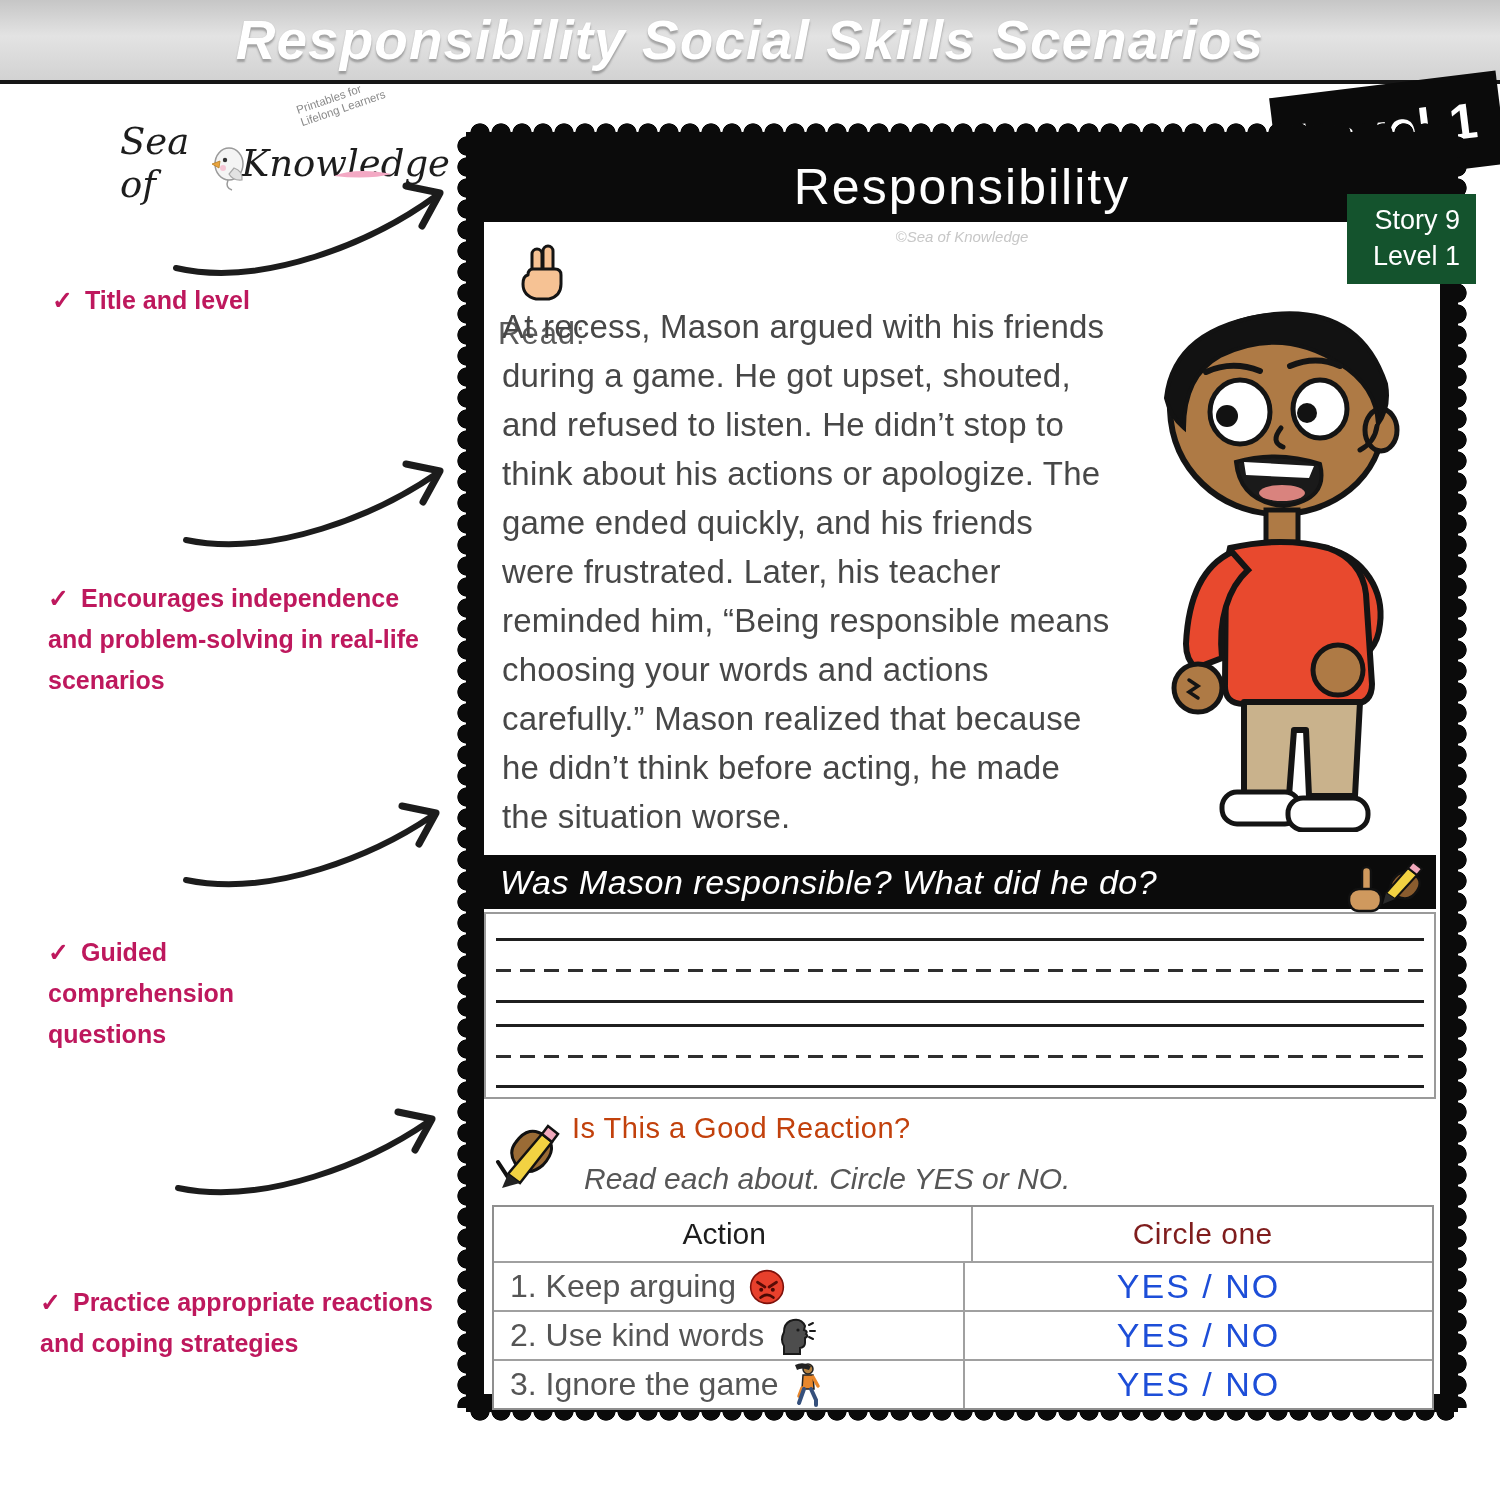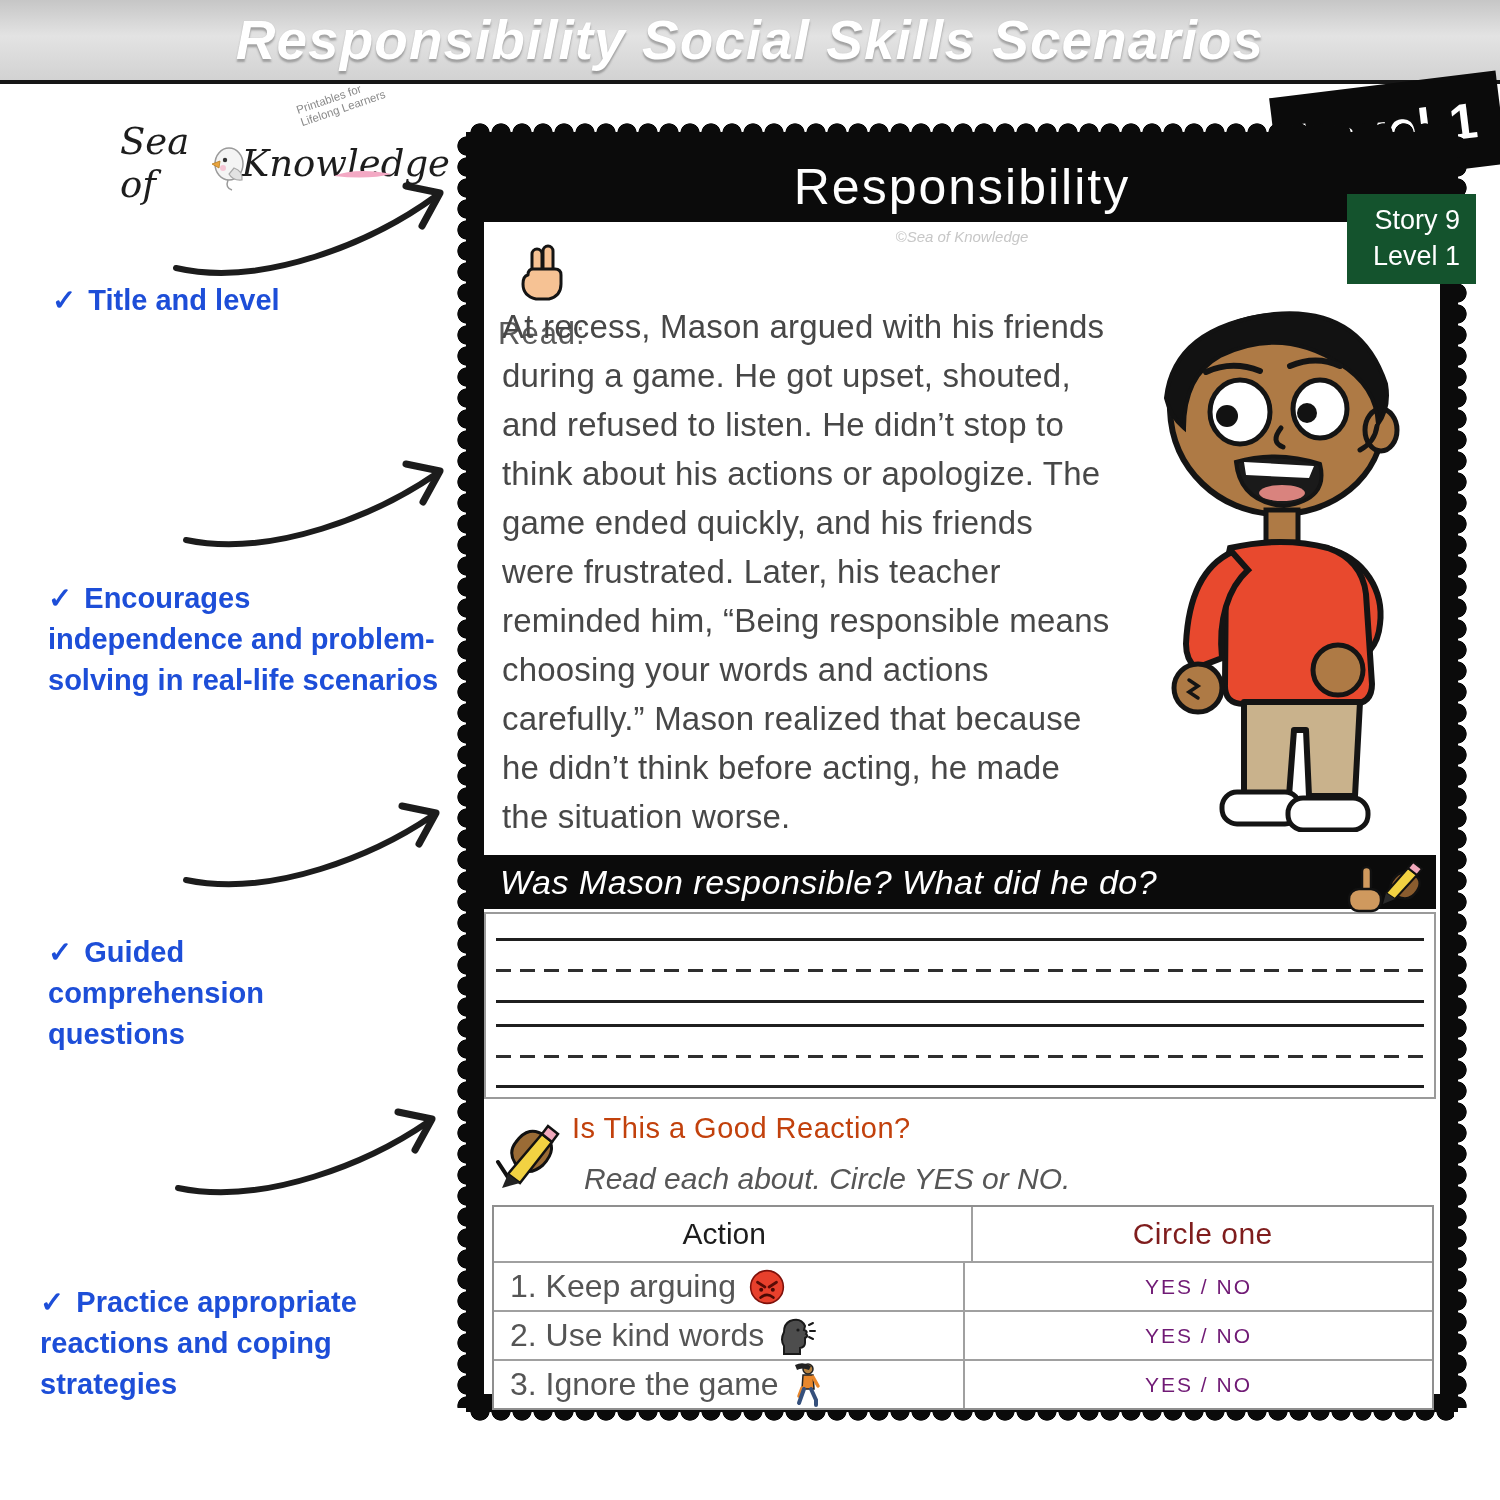--- a/index.html
+++ b/index.html
@@ -75,26 +75,26 @@
   .reaction-icon{position:absolute;left:10px;top:962px;}
   .reaction-head{position:absolute;left:88px;top:962px;font-size:29px;color:#c2410c;letter-spacing:.5px;}
   .reaction-sub{position:absolute;left:100px;top:1012px;font-size:30px;font-style:italic;color:#565656;}
 
   .rtable{position:absolute;left:8px;top:1055px;width:938px;border:2px solid #8f8f8f;background:#fff;}
   .rrow{display:flex;align-items:center;height:47px;border-top:2px solid #a0a0a0;}
   .rrow.hdr{height:54px;border-top:none;}
   .c-action{width:50%;display:flex;align-items:center;gap:12px;padding-left:16px;box-sizing:border-box;
     font-size:32px;color:#555;}
   .c-choice{width:50%;display:flex;align-items:center;justify-content:center;box-sizing:border-box;
-    border-left:2px solid #a0a0a0;align-self:stretch;font-size:21px;color:#701a75;letter-spacing:2px;}
+    border-left:2px solid #a0a0a0;align-self:stretch;font-size:34px;color:#1d4ed8;letter-spacing:2px;}
   .hdr .c-action{justify-content:center;padding-left:0;color:#1c1c1c;font-size:30px;}
   .hdr .c-choice{color:#7f1d1d;font-size:30px;letter-spacing:.5px;margin-left:17px;}
 
   
-  .annot{position:absolute;font-size:29px;font-weight:700;color:#1d4ed8;line-height:41px;}
+  .annot{position:absolute;font-size:25px;font-weight:700;color:#be185d;line-height:41px;}
   .annot .check{margin-right:12px;}
   .arrow{position:absolute;}
 </style>
 </head>
 <body>
 
 <div class="page">
 
   <div class="banner">
     <h1>Responsibility Social Skills Scenarios</h1>

